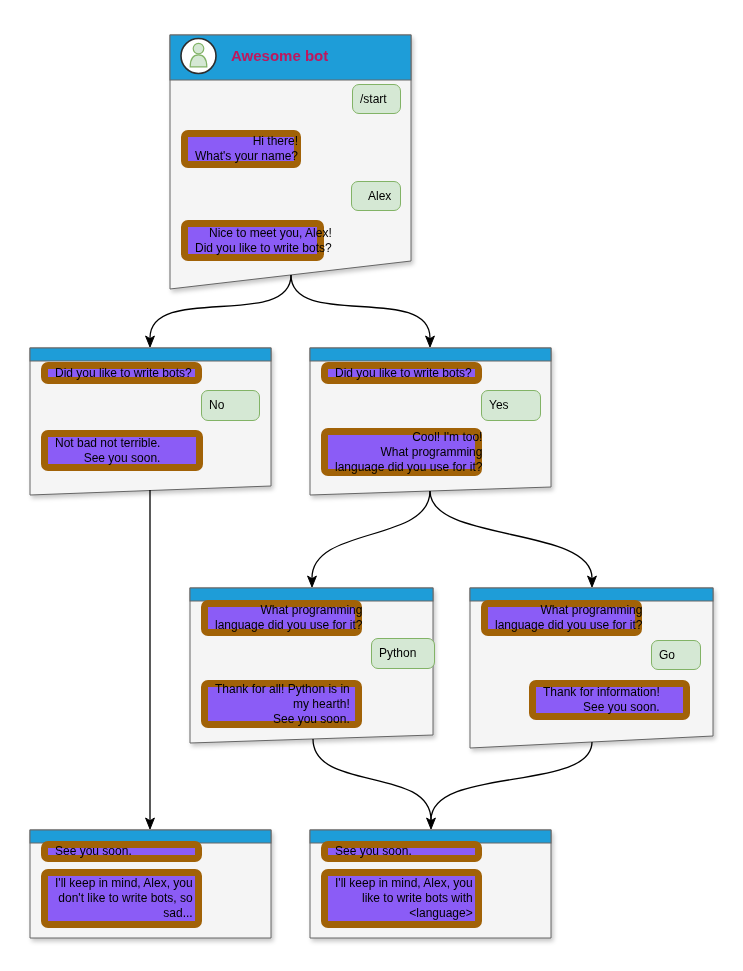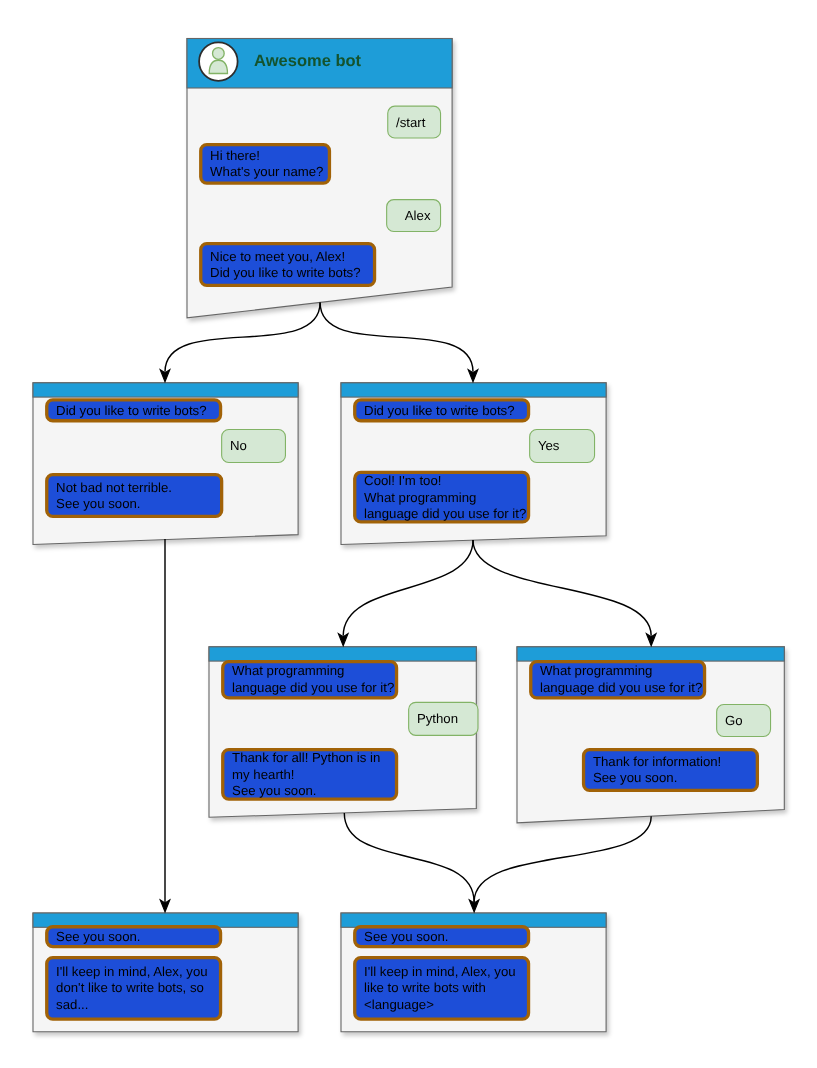--- a/index.html
+++ b/index.html
@@ -6,24 +6,24 @@
   #canvas{position:relative;width:743px;height:971px;background:#ffffff;overflow:hidden;
           font-family:"Liberation Sans",sans-serif;}
   svg{position:absolute;left:0;top:0;}
   .win{fill:#F5F5F5;stroke:#666666;stroke-width:1;filter:drop-shadow(2px 3px 2px rgba(0,0,0,0.22));}
   .hdr{fill:#1E9DD8;stroke:#666666;stroke-width:1;}
   .edge{fill:none;stroke:#000000;stroke-width:1.3;}
   .ahead{fill:#000000;stroke:#000000;stroke-width:1;}
   .bubble{position:absolute;box-sizing:border-box;border-radius:7px;
           font-size:12px;line-height:15px;color:#000;
           display:flex;align-items:center;padding:2px 7px;white-space:pre;}
-  .bot{background:#1d4ed8;border:3px solid #a16207;}
+  .bot{background:#8b5cf6;border:7px solid #a16207;text-align:right;}
   .user{background:#D5E8D4;border:1px solid #82B366;}
   .title{position:absolute;left:231px;top:47px;width:170px;
-         font-size:15px;font-weight:bold;color:#14532d;}
+         font-size:15px;font-weight:bold;color:#be185d;}
 </style>
 </head>
 <body>
 
 <div id="canvas">
 
   <svg width="743" height="971" viewBox="0 0 743 971">
 
     <polygon class="win" points="170,35 411,35 411,261 170,289"></polygon>
     <polygon class="win" points="30,348 271,348 271,486 30,495"></polygon>
@@ -57,25 +57,25 @@
 
     <path class="ahead" d="M150,347 L145.6,336 L150,338.8 L154.4,336 Z"></path>
     <path class="ahead" d="M430,347 L425.6,336 L430,338.8 L434.4,336 Z"></path>
     <path class="ahead" d="M150,829 L145.6,818 L150,820.8 L154.4,818 Z"></path>
     <path class="ahead" d="M312,587 L307.6,576 L312,578.8 L316.4,576 Z"></path>
     <path class="ahead" d="M592,587 L587.6,576 L592,578.8 L596.4,576 Z"></path>
     <path class="ahead" d="M431,829 L426.6,818 L431,820.8 L435.4,818 Z"></path>
   </svg>
 
   <div class="title">Awesome bot</div>
-  <div class="bubble user" style="left:352px;top:96px;width:49px;height:30px;">/start</div>
+  <div class="bubble user" style="left:352px;top:84px;width:49px;height:30px;">/start</div>
   <div class="bubble bot" style="left:181px;top:130px;width:120px;height:38px;">Hi there!
 What's your name?</div>
   <div class="bubble user" style="left:351px;top:181px;width:50px;height:30px;padding-left:16px;">Alex</div>
-  <div class="bubble bot" style="left:181px;top:220px;width:161px;height:41px;">Nice to meet you, Alex!
+  <div class="bubble bot" style="left:181px;top:220px;width:143px;height:41px;">Nice to meet you, Alex!
 Did you like to write bots?</div>
 
   <div class="bubble bot" style="left:41px;top:362px;width:161px;height:22px;">Did you like to write bots?</div>
   <div class="bubble user" style="left:201px;top:390px;width:59px;height:31px;">No</div>
   <div class="bubble bot" style="left:41px;top:430px;width:162px;height:41px;">Not bad not terrible.
 See you soon.</div>
 
   <div class="bubble bot" style="left:321px;top:362px;width:161px;height:22px;">Did you like to write bots?</div>
   <div class="bubble user" style="left:481px;top:390px;width:60px;height:31px;text-align:center;">Yes</div>
   <div class="bubble bot" style="left:321px;top:428px;width:161px;height:48px;">Cool! I'm too!

